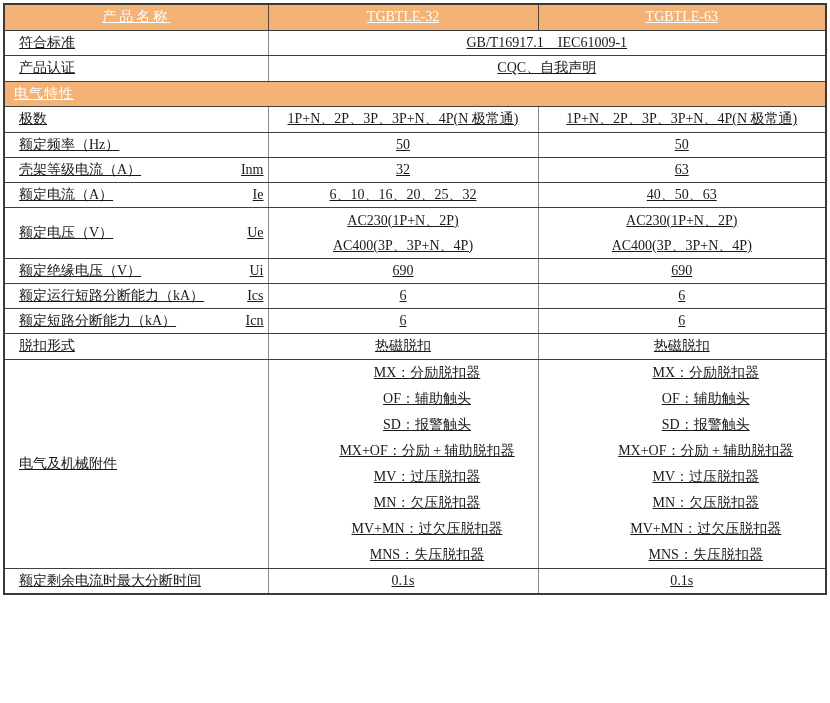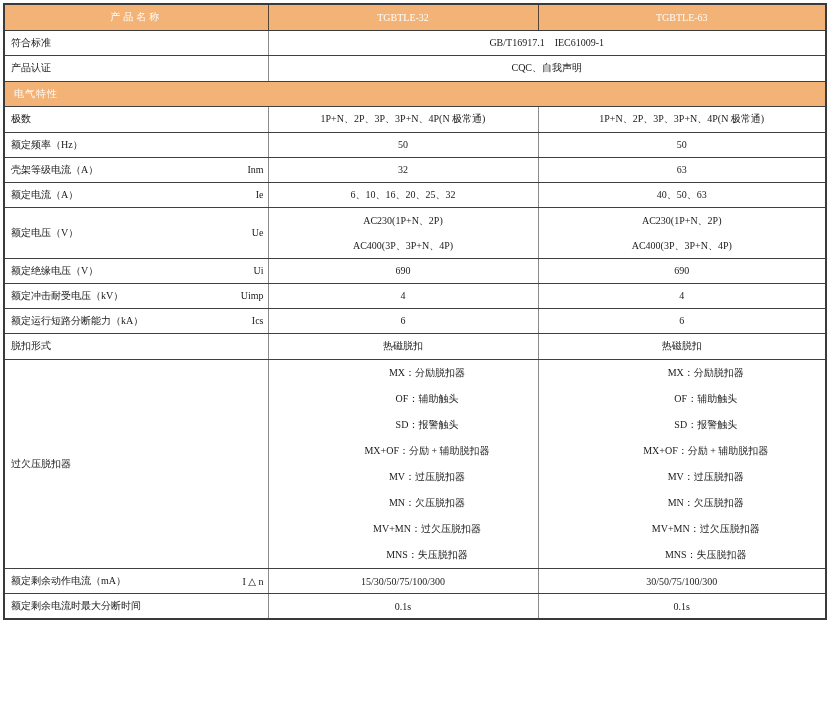--- a/index.html
+++ b/index.html
@@ -12,29 +12,30 @@
   }
   .page{position:relative;width:830px;height:703px;}
   table.spec{
     position:absolute;left:3px;top:3px;
     width:822px;
     border-collapse:collapse;
     table-layout:fixed;
     border:2px solid #3a3a3a;
   }
   td{
-    font-size:10px;
+    font-size:14px;
     padding:0;
     vertical-align:middle;
     border-top:1px solid #404040;
     border-bottom:1px solid #404040;
     border-left:1px solid #8c8c8c;
     border-right:1px solid #8c8c8c;
     overflow:hidden;
     white-space:nowrap;
+    text-decoration:underline;
   }
   
   tr.h26{height:26px} tr.h25{height:25px} tr.h51{height:51px} tr.h209{height:209px}
   
   .oc{
     background:#f4b376;
     color:#fdfdfd;
     text-align:center;
     border-left:1px solid #564536;
     border-right:1px solid #564536;
@@ -44,21 +45,21 @@
   .section{
     background:#f4b376;
     color:#fdfdfd;
     text-align:left;
     padding-left:9px;
     letter-spacing:1px;
   }
   
   .lbl{
     text-align:left;
-    padding-left:6px;padding-right:4px;
+    padding-left:14px;padding-right:4px;
   }
   .lbl .inner{display:flex;justify-content:space-between;align-items:center;}
   .sym{font-family:"Liberation Serif","DejaVu Serif",serif;}
   
   .val{text-align:center;}
   .val .line{line-height:25px;height:25px;}
   .acc-val{text-align:center;}
   .acc-val .aline{line-height:26.1px;height:26.1px;margin-left:48px;}
 </style>
 </head>
@@ -147,53 +148,53 @@
     <td class="lbl">
             <span class="inner">
               <span>额定绝缘电压（V）</span>
               <span class="sym">Ui</span>
             </span>
           </td>
     <td class="val">690</td>
     <td class="val">690</td>
   </tr>
 
-  <tr class="h25">
-    <td class="lbl">
-            <span class="inner">
-              <span>额定冲击耐受电压（kV）</span>
-              <span class="sym">Uimp</span>
-            </span>
-          </td>
-    <td class="val">4</td>
-    <td class="val">4</td>
-  </tr>
 
   <tr class="h25">
     <td class="lbl">
             <span class="inner">
               <span>额定运行短路分断能力（kA）</span>
               <span class="sym">Ics</span>
             </span>
           </td>
     <td class="val">6</td>
     <td class="val">6</td>
   </tr>
 
+  <tr class="h25">
+    <td class="lbl">
+            <span class="inner">
+              <span>额定短路分断能力（kA）</span>
+              <span class="sym">Icn</span>
+            </span>
+          </td>
+    <td class="val">6</td>
+    <td class="val">6</td>
+  </tr>
 
 
   <tr class="h26">
     <td class="lbl">脱扣形式</td>
     <td class="val">热磁脱扣</td>
     <td class="val">热磁脱扣</td>
   </tr>
 
 
   <tr class="h209">
-    <td class="lbl">过欠压脱扣器</td>
+    <td class="lbl">电气及机械附件</td>
     <td class="acc-val">
       <div class="aline">MX：分励脱扣器</div>
       <div class="aline">OF：辅助触头</div>
       <div class="aline">SD：报警触头</div>
       <div class="aline">MX+OF：分励 + 辅助脱扣器</div>
       <div class="aline">MV：过压脱扣器</div>
       <div class="aline">MN：欠压脱扣器</div>
       <div class="aline">MV+MN：过欠压脱扣器</div>
       <div class="aline">MNS：失压脱扣器</div>
     </td>
@@ -203,29 +204,19 @@
       <div class="aline">SD：报警触头</div>
       <div class="aline">MX+OF：分励 + 辅助脱扣器</div>
       <div class="aline">MV：过压脱扣器</div>
       <div class="aline">MN：欠压脱扣器</div>
       <div class="aline">MV+MN：过欠压脱扣器</div>
       <div class="aline">MNS：失压脱扣器</div>
     </td>
   </tr>
 
   <tr class="h25">
-    <td class="lbl">
-            <span class="inner">
-              <span>额定剩余动作电流（mA）</span>
-              <span class="sym">I △ n</span>
-            </span>
-          </td>
-    <td class="val">15/30/50/75/100/300</td>
-    <td class="val">30/50/75/100/300</td>
-  </tr>
-  <tr class="h25">
     <td class="lbl">额定剩余电流时最大分断时间</td>
     <td class="val">0.1s</td>
     <td class="val">0.1s</td>
   </tr>
 </tbody>
     </table>
 </div>
 
 </body></html>

